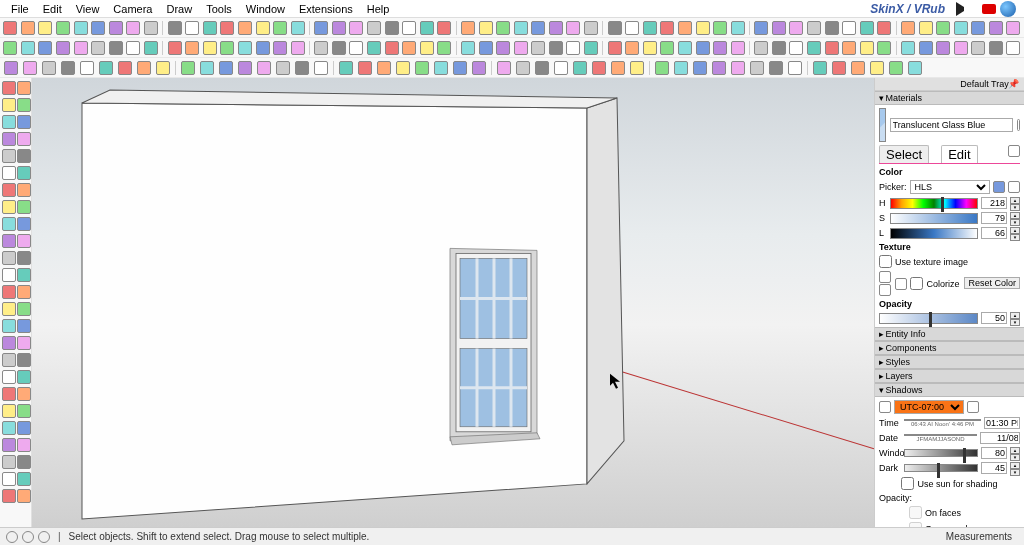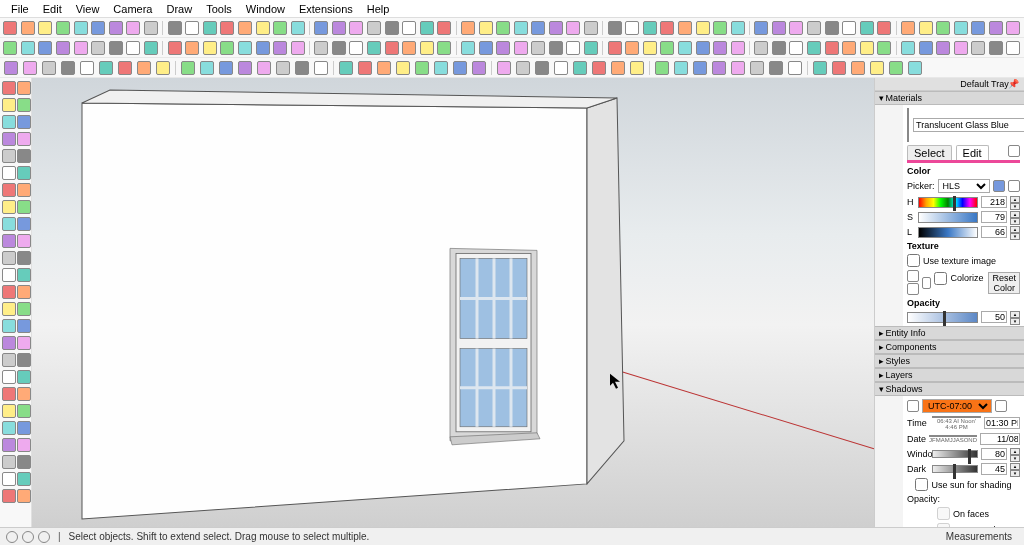--- a/index.html
+++ b/index.html
@@ -24,25 +24,25 @@
   .left-tools .tb-btn { width: 28px; height: 16px; }
   .ltrow { display:flex; gap:1px; }
   .ltrow .tb-btn { width:14px; height:16px; }
 
   .viewport { flex: 1; background: linear-gradient(#d0d6db 0%, #e8ecee 35%, #f2f2f2 55%, #cfcfcf 100%); position: relative; overflow: hidden; }
   .viewport svg { width:100%; height:100%; display:block; }
 
   .tray { width: 150px; background: #f4f4f4; border-left: 1px solid #ccc; display: flex; flex-direction: column; font-size: 10px; overflow:hidden; }
   .tray-title { background: #e0e0e0; padding: 1px 4px; display:flex; justify-content:flex-end; border-bottom:1px solid #ccc; font-size:9px; }
   .panel-head { background:#d8d8d8; border-top:1px solid #bbb; border-bottom:1px solid #bbb; padding:1px 4px; font-size:9px; display:flex; align-items:center; gap:2px; cursor:pointer; }
-  .panel-body { background:#fff; padding:3px 4px; display:flex; flex-direction:column; gap:3px;margin-left:28px; }
+  .panel-body { background:#fff; padding:3px 4px; display:flex; flex-direction:column; gap:3px; }
   .swatch-row { display:flex; align-items:center; gap:4px; }
   .swatch { width:34px; height:34px; background:linear-gradient(135deg,#a7c9ed 48%,#c9ddf2 52%); border:1px solid #888; }
   .mat-name-field { flex:1; border:1px solid #aaa; padding:1px 2px; font-size:9px; background:#fff; }
-  .tabs { display:flex; gap:4px; border-bottom:3px solid #ec4899; font-size:11px; }
+  .tabs { display:flex; gap:12px; border-bottom:1px solid #ec4899; font-size:13px; }
   .tab { padding:1px 6px; border:1px solid #bbb; border-bottom:none; background:#eee; border-radius:2px 2px 0 0; cursor:pointer; }
   .tab.active { background:#fff; }
   .miniicon { width:12px; height:12px; border:1px solid #888; border-radius:2px; display:inline-block; }
   .picker-row { display:flex; align-items:center; gap:3px; font-size:9px; }
   .picker-select { flex:1; border:1px solid #aaa; background:#fff; font-size:9px; padding:0 0; }
   .hue-band { flex:1; height:11px; background:linear-gradient(90deg,red,orange,yellow,lime,green,cyan,blue,magenta,red); border:1px solid #888; position:relative; }
   .sat-band { flex:1; height:11px; background:linear-gradient(90deg,#fff,#3a78c5); border:1px solid #888; }
   .lum-band { flex:1; height:11px; background:linear-gradient(90deg,#000,#3a78c5,#fff); border:1px solid #888; }
   .slider-thumb { position:absolute; top:-2px; width:3px; height:15px; background:#333; }
   .num-box { width:26px; border:1px solid #aaa; font-size:9px; padding:0 1px; background:#fff; text-align:right; }
@@ -75,20 +75,26 @@
 <div class="menubar">
   <span>File</span>
   <span>Edit</span>
   <span>View</span>
   <span>Camera</span>
   <span>Draw</span>
   <span>Tools</span>
   <span>Window</span>
   <span>Extensions</span>
   <span>Help</span>
+  <div class="brand">
+    <span class="brand-text">SkinX / VRub</span>
+    <span class="brand-play"></span>
+    <span class="brand-dot"></span>
+    <span class="brand-orb"></span>
+  </div>
 </div>
 
 <div class="toolbar-row" id="tb-row-0">
     <div class="tb-btn">
       <div class="tb-icon c-red"></div>
     </div>
     <div class="tb-btn">
       <div class="tb-icon c-orange"></div>
     </div>
     <div class="tb-btn">

